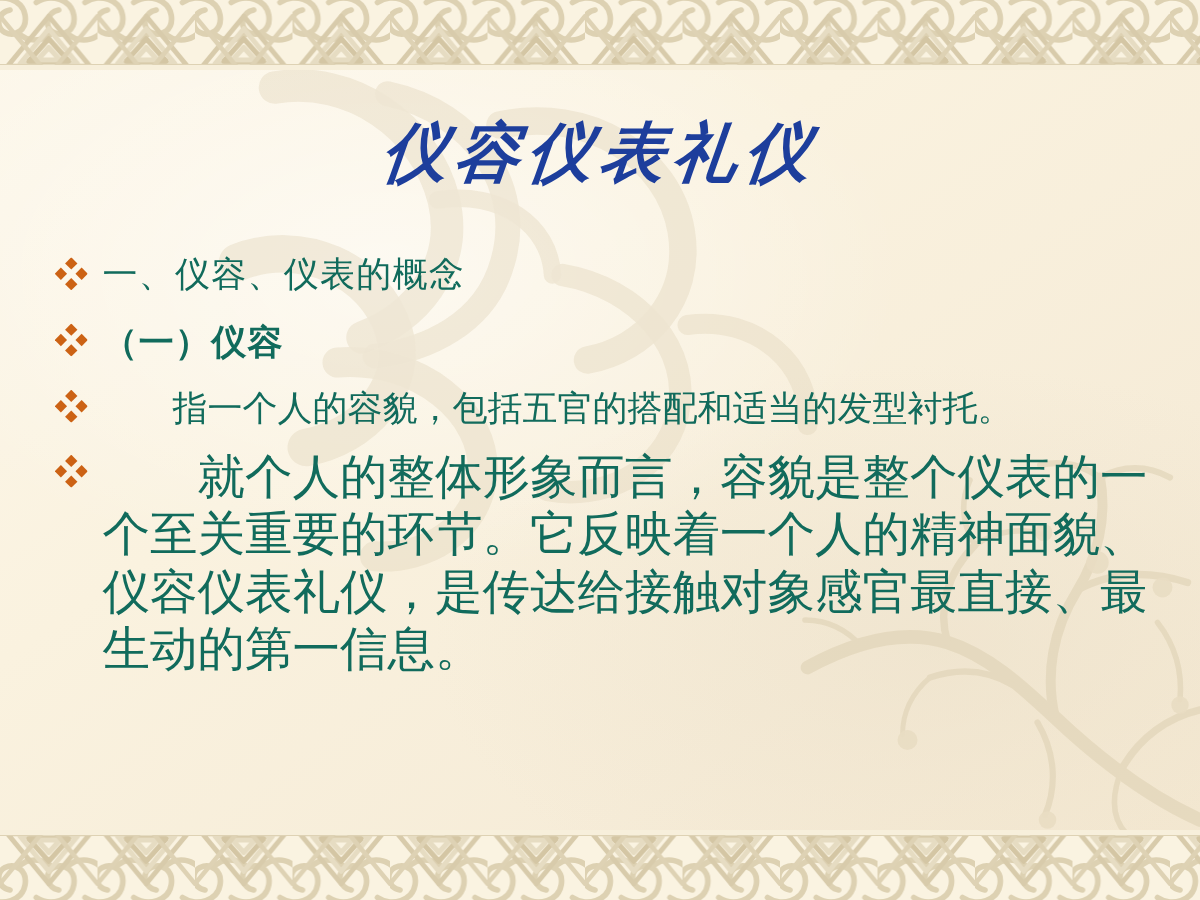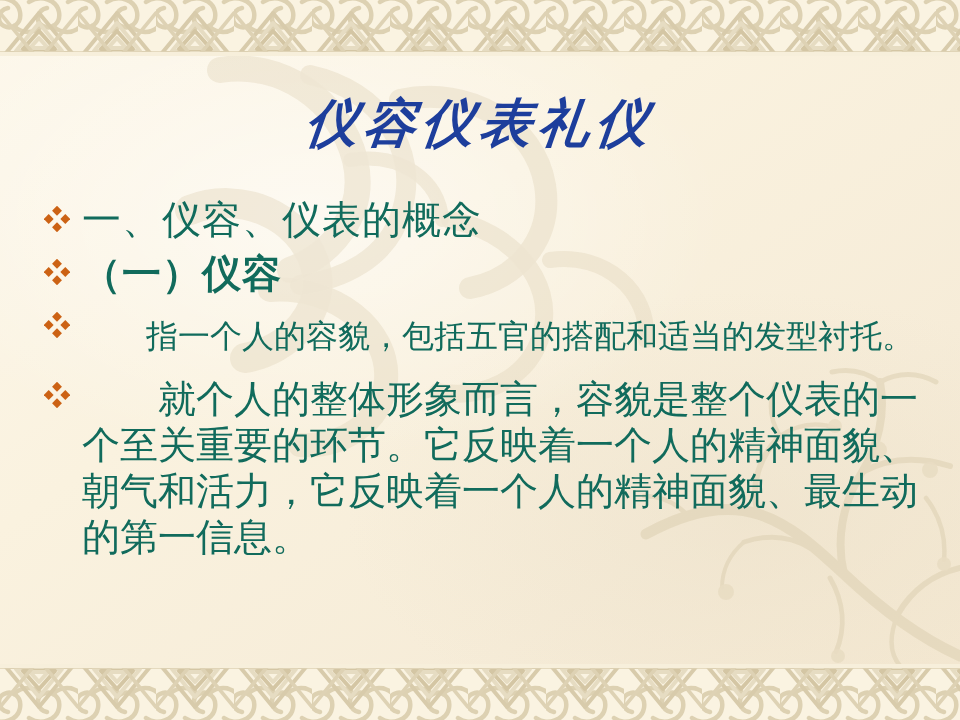--- a/index.html
+++ b/index.html
@@ -100,22 +100,22 @@
   .bullet-mark {
     position: absolute;
     left: 8px;
     width: 26px;
     height: 26px;
     line-height: 0;
   }
   .bullet-mark svg { display: block; width: 26px; height: 26px; }
 
   
-  .sz-h   { font-size: 39px; line-height: 48px; letter-spacing: 1px; }
-  .sz-b   { font-size: 32px; line-height: 60px; letter-spacing: 0px; }
+  .sz-h   { font-size: 28px; line-height: 48px; letter-spacing: 1px; }
+  .sz-b   { font-size: 28px; line-height: 42px; letter-spacing: 0px; }
   .sz-bb  { font-size: 38px; line-height: 46px; letter-spacing: 0px; }
 
   .bullet-row .indent { display: inline-block; width: 2em; }
 
   .txt { font-family: "DejaVu Sans", "Liberation Sans", sans-serif; }
 
   
   .row-1 { margin-bottom: 6px; }
   .row-2 { margin-bottom: 8px; font-weight: bold; }
   .row-3 { margin-bottom: 10px; }
@@ -288,17 +288,17 @@
     <div class="bullet-row sz-bb row-4">
       <span class="bullet-mark">
         <svg viewBox="0 0 26 26" xmlns="http://www.w3.org/2000/svg" aria-hidden="true">
           <g fill="#cc6214">
             <rect x="9.5" y="1.2" width="7" height="7" transform="rotate(45 13 4.7)"></rect>
             <rect x="1.2" y="9.5" width="7" height="7" transform="rotate(45 4.7 13)"></rect>
             <rect x="17.8" y="9.5" width="7" height="7" transform="rotate(45 21.3 13)"></rect>
             <rect x="9.5" y="17.8" width="7" height="7" transform="rotate(45 13 21.3)"></rect>
           </g>
         </svg>
-      </span><span class="indent"></span><span class="txt">就个人的整体形象而言，容貌是整个仪表的一个至关重要的环节。它反映着一个人的精神面貌、朝气和活力，它反映着一个人的精神面貌、最生动的第一信息。</span>
+      </span><span class="indent"></span><span class="txt">就个人的整体形象而言，容貌是整个仪表的一个至关重要的环节。它反映着一个人的精神面貌、仪容仪表礼仪，是传达给接触对象感官最直接、最生动的第一信息。</span>
     </div>
 
   </div>
 </div>
 
 </body></html>

